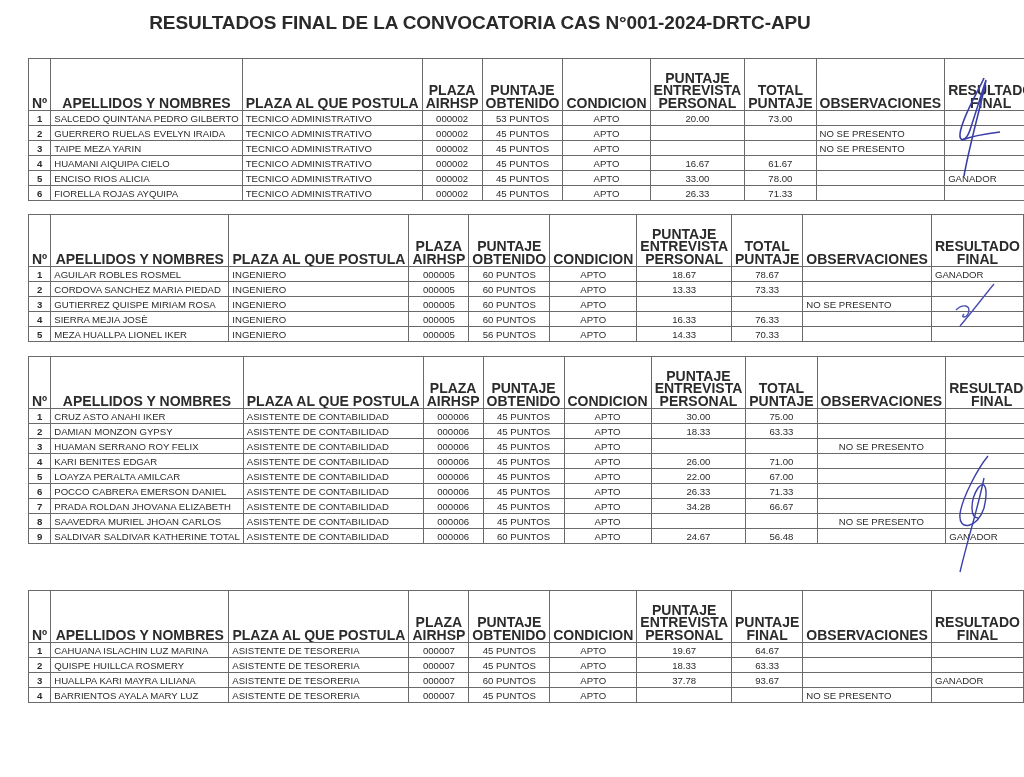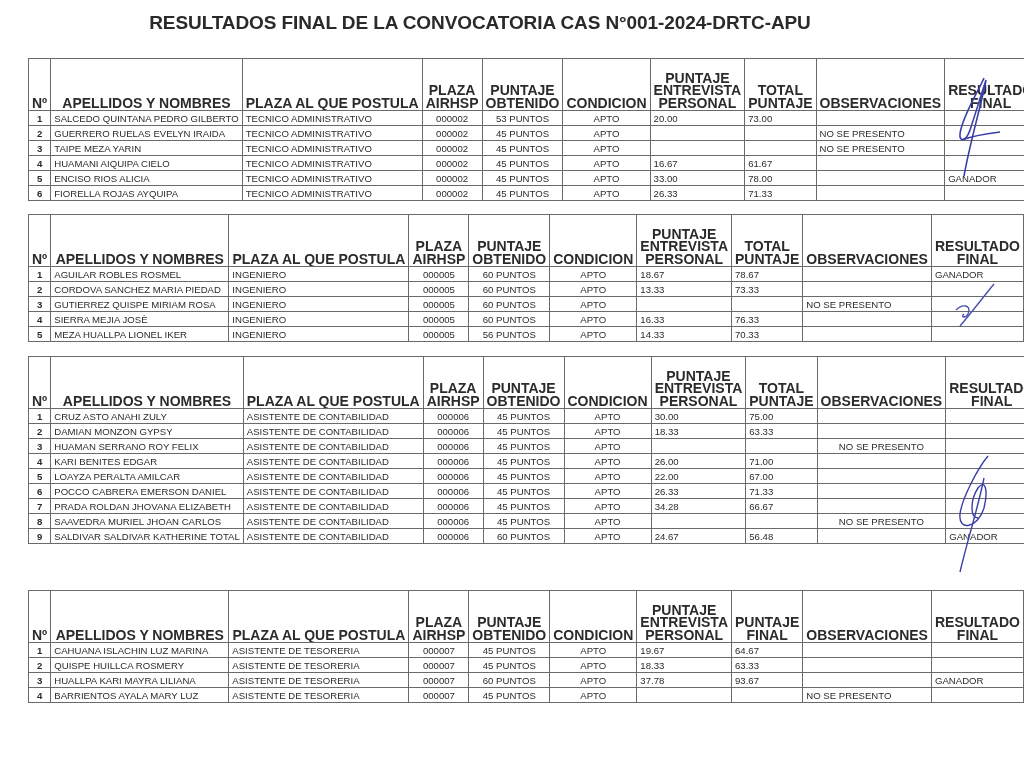--- a/index.html
+++ b/index.html
@@ -24,21 +24,21 @@
     line-height: 12.5px; padding-bottom: 1px;
   }
   table.res tr.hdr th { height: 50px; }
   th.c-obs, th.c-res { vertical-align: middle; }
   th.c-obs { text-align: left; padding-bottom: 14px; margin-left: 48px; }
   th.c-res { padding-bottom: 8px; margin-left: 24px; }
   th.c-ent { text-align: left; }
   th.c-tot { padding-bottom: 8px; vertical-align: middle; margin-top: 18px; }
   td.c-no { text-align: center; font-weight: bold; }
   td.c-air, td.c-pun, td.c-con { text-align: center; }
-  td.c-ent, td.c-tot { text-align: left; }
+  td.c-ent, td.c-tot { text-align: center; }
   td.c-obs.center { text-align: center; }
   col.w-no { width: 22px; } col.w-name { width: 220px; } col.w-plaza { width: 183px; }
   col.w-air { width: 53px; } col.w-pun { width: 70px; } col.w-con { width: 69px; }
   col.w-ent { width: 75px; } col.w-tot { width: 46px; } col.w-obs { width: 96px; } col.w-res { width: 70px; }
   .sig { position: absolute; }
   .sig svg { overflow: visible; }
 </style>
 </head>
 <body>
 
@@ -254,21 +254,21 @@
           <th class="c-air"><span>PLAZA</span><br><span>AIRHSP</span></th>
           <th class="c-pun"><span>PUNTAJE</span><br><span>OBTENIDO</span></th>
           <th class="c-con"><span>CONDICION</span></th>
           <th class="c-ent"><span>PUNTAJE</span><br><span>ENTREVISTA</span><br><span>PERSONAL</span></th>
           <th class="c-tot"><span>TOTAL</span><br><span>PUNTAJE</span></th>
           <th class="c-obs"><span>OBSERVACIONES</span></th>
           <th class="c-res"><span>RESULTADO</span><br><span>FINAL</span></th>
         </tr>
         <tr>
           <td class="c-no">1</td>
-          <td class="c-name">CRUZ ASTO ANAHI ZULY</td>
+          <td class="c-name">CRUZ ASTO ANAHI IKER</td>
           <td class="c-plaza">ASISTENTE DE CONTABILIDAD</td>
           <td class="c-air">000006</td>
           <td class="c-pun">45 PUNTOS</td>
           <td class="c-con">APTO</td>
           <td class="c-ent">30.00</td>
           <td class="c-tot">75.00</td>
           <td class="c-obs center"></td>
           <td class="c-res"></td>
         </tr>
         <tr>

